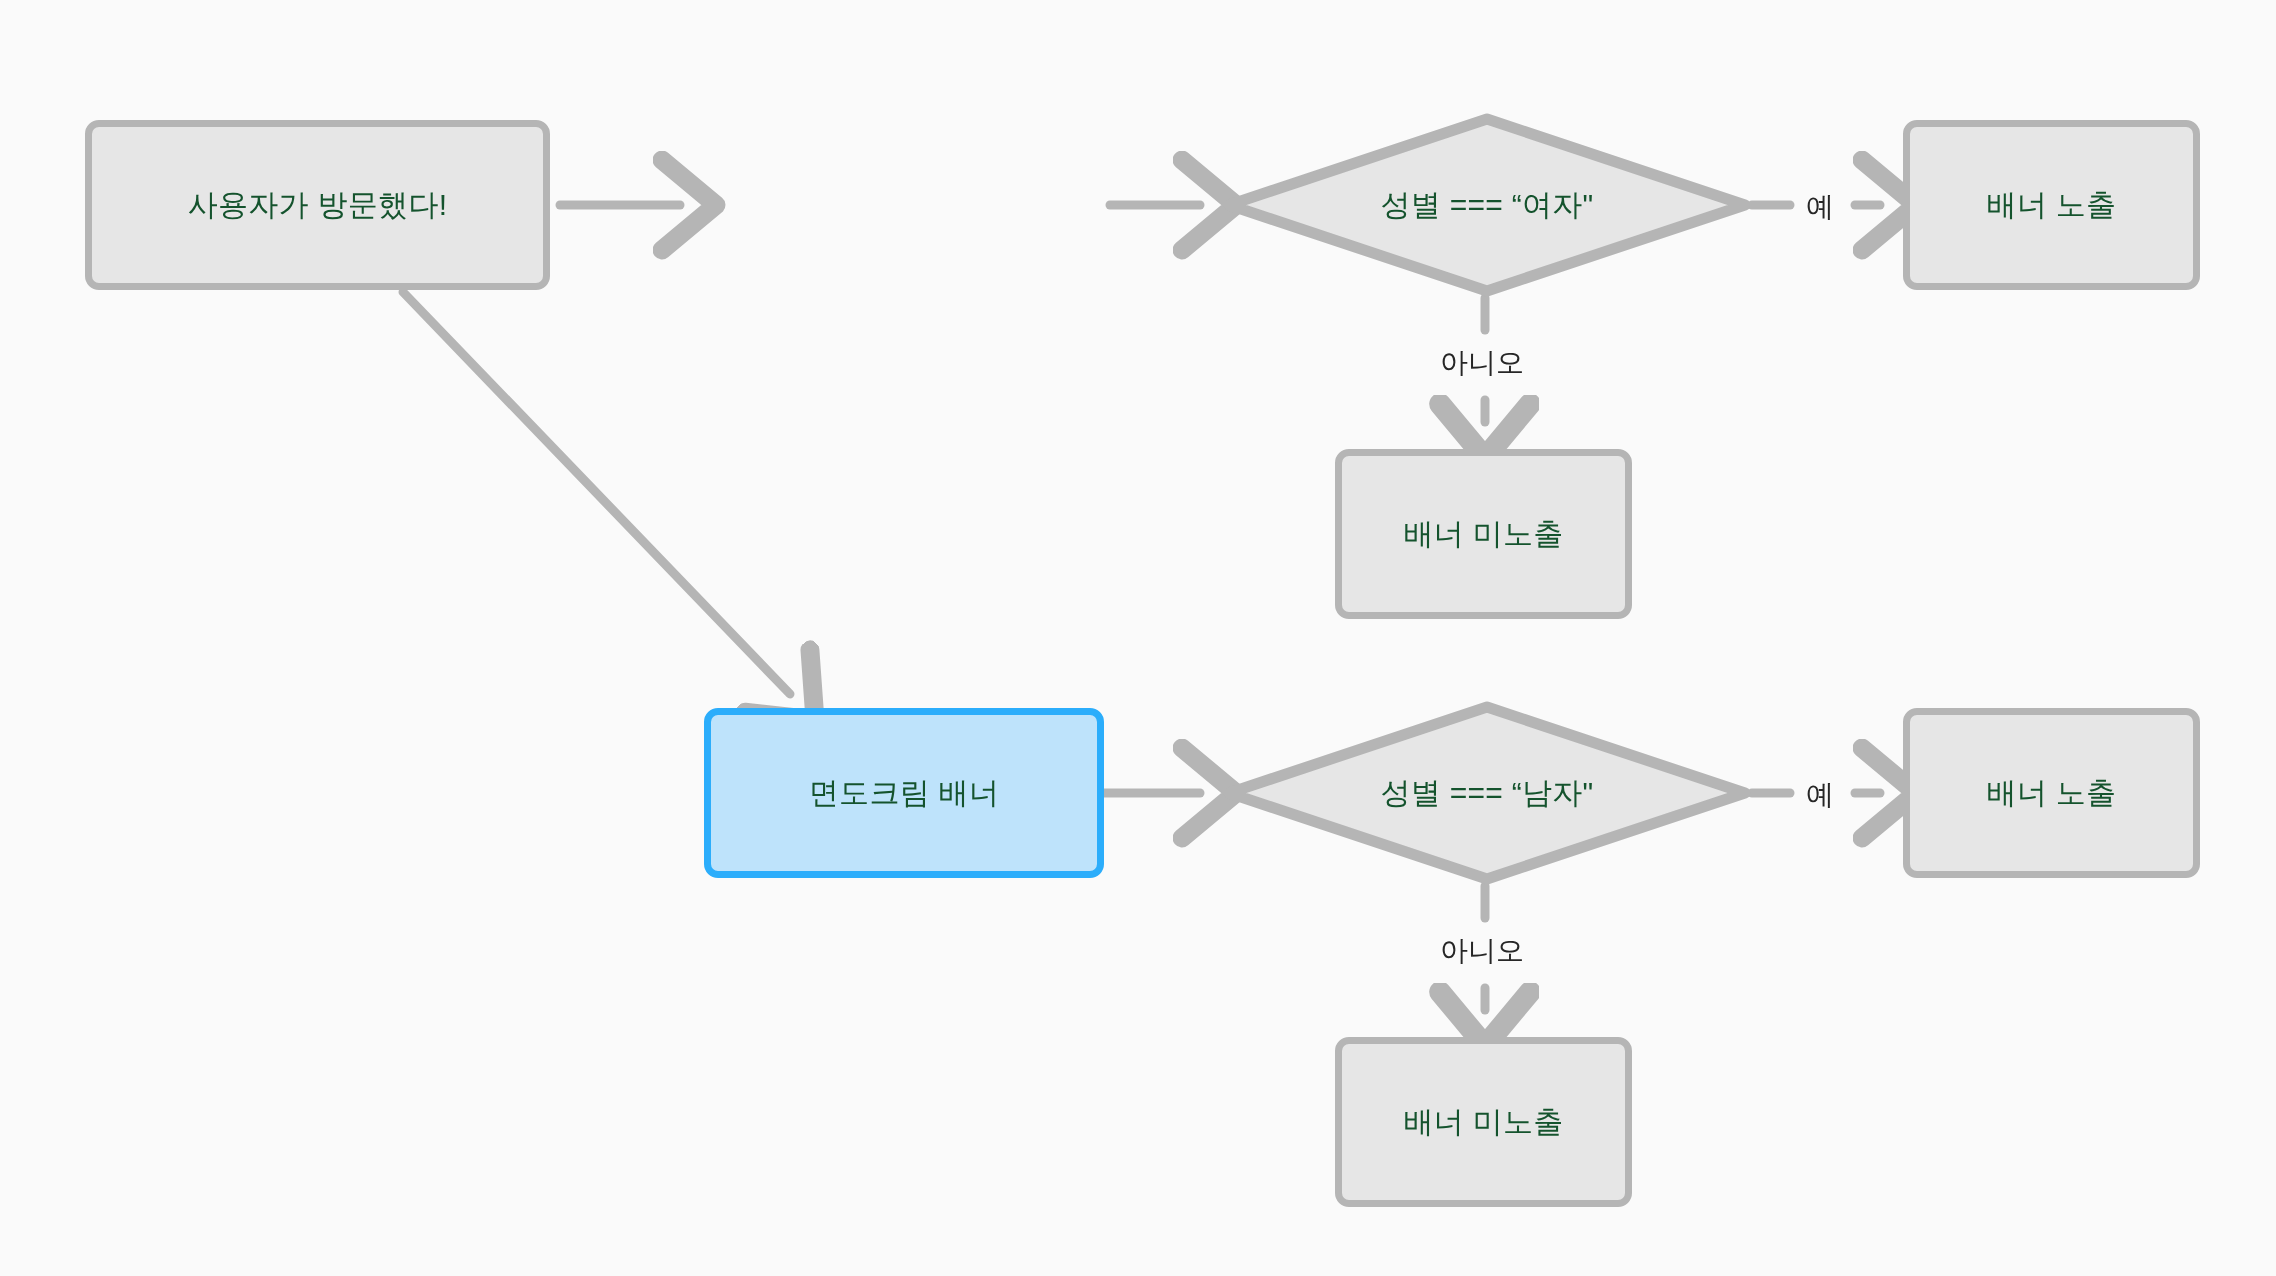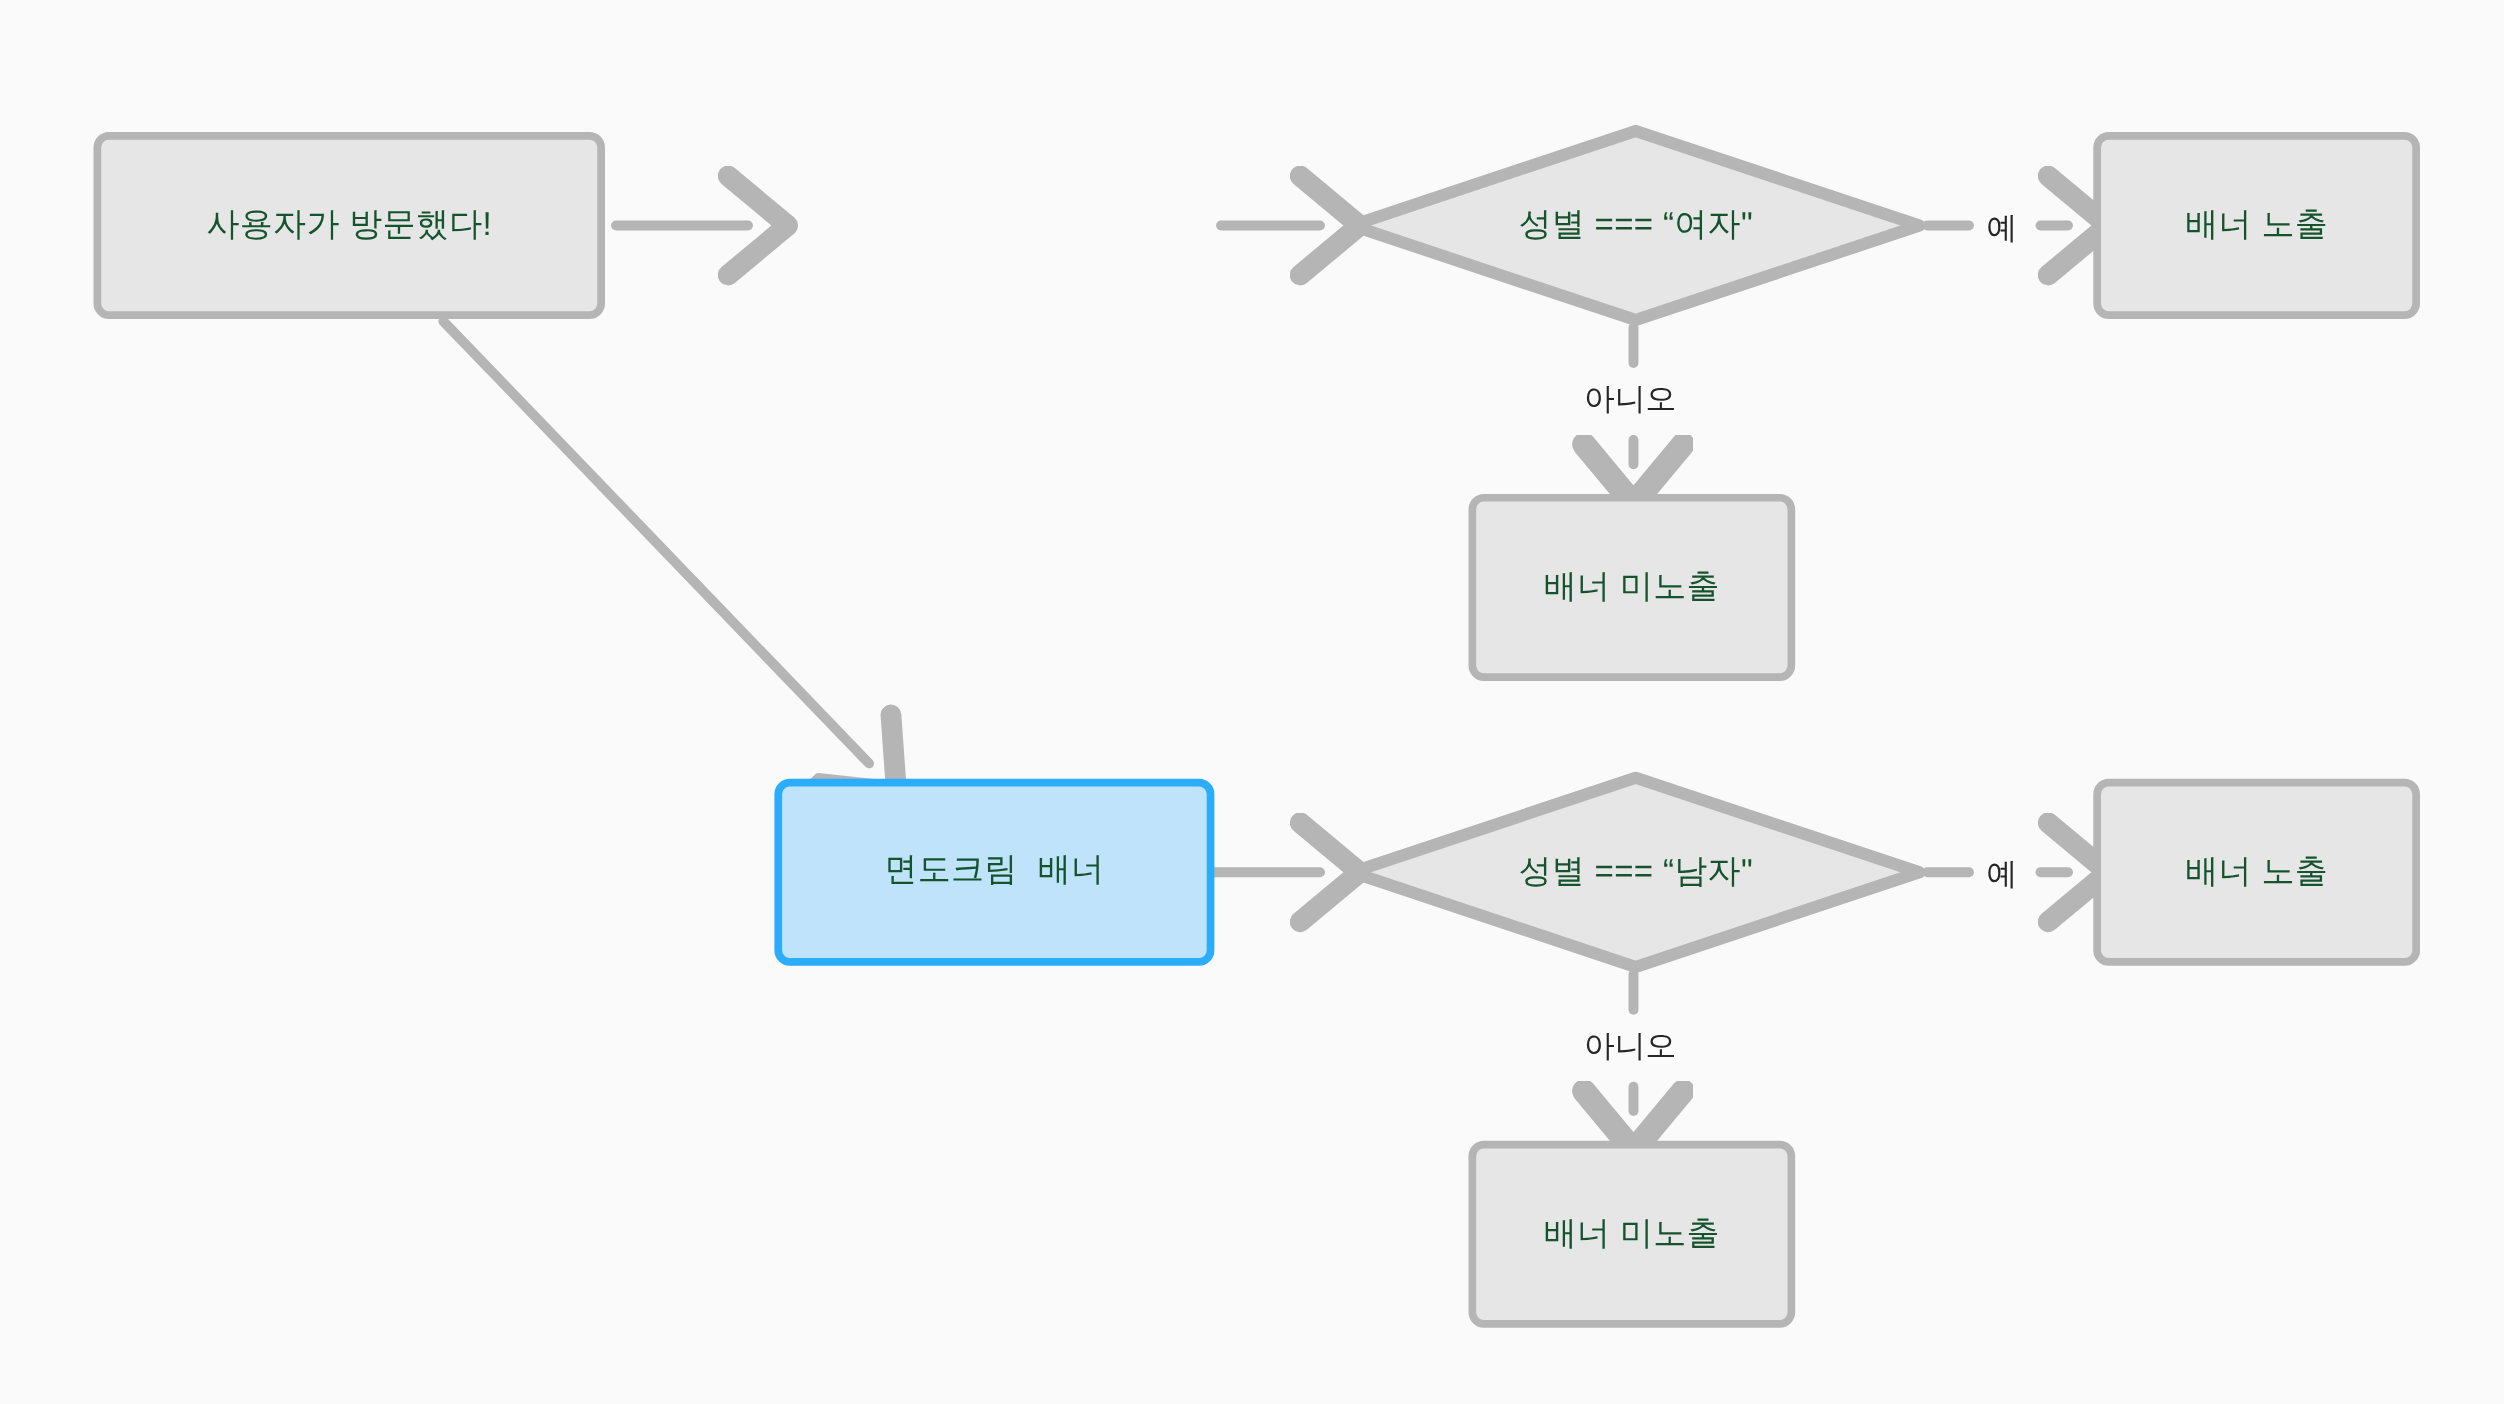--- a/index.html
+++ b/index.html
@@ -147,21 +147,21 @@
   <div class="rect-node neutral" style="left:1903px; top:120px; width:297px; height:170px;">
     <span class="node-label">배너 노출</span>
   </div>
 
   <span class="edge-label" style="left:1440px; top:344px;">아니오</span>
 
   <div class="rect-node neutral" style="left:1335px; top:449px; width:297px; height:170px;">
     <span class="node-label">배너 미노출</span>
   </div>
 
-  <div class="rect-node accent-blue" style="left:704px; top:708px; width:400px; height:170px;font-family:Liberation Mono, monospace;">
+  <div class="rect-node accent-blue" style="left:704px; top:708px; width:400px; height:170px;">
     <span class="node-label">면도크림 배너</span>
   </div>
 
   <div class="diamond-node" style="left:1222px; top:700px; width:530px; height:186px;">
     <svg viewBox="0 0 530 186">
       <polygon points="265,7 523,93 265,179 7,93" fill="#E6E6E6" stroke="#B5B5B5" stroke-width="11" stroke-linejoin="round"></polygon>
     </svg>
     <span class="node-label">성별 === “남자"</span>
   </div>
 

